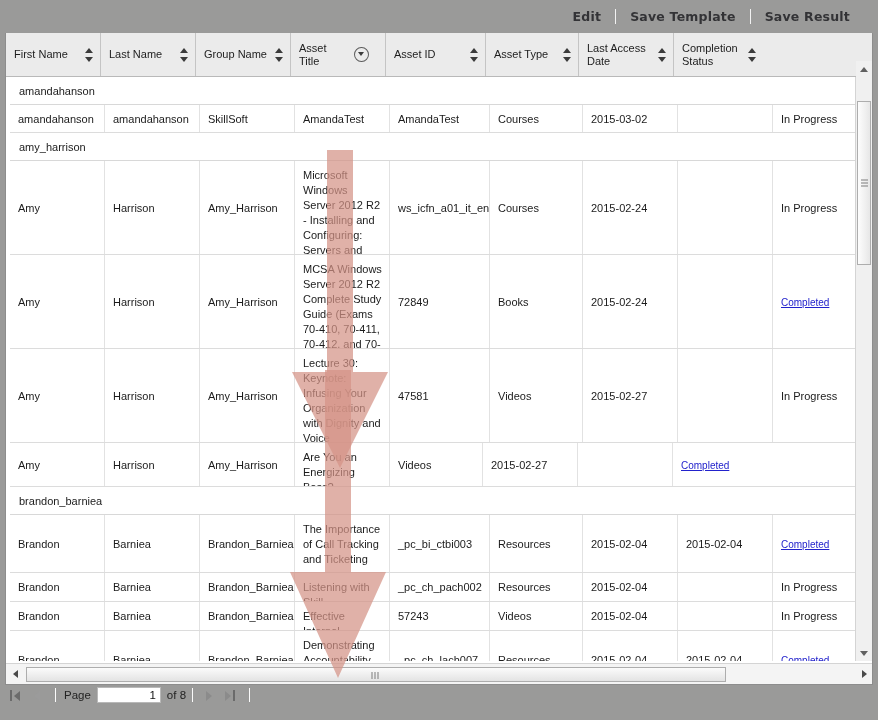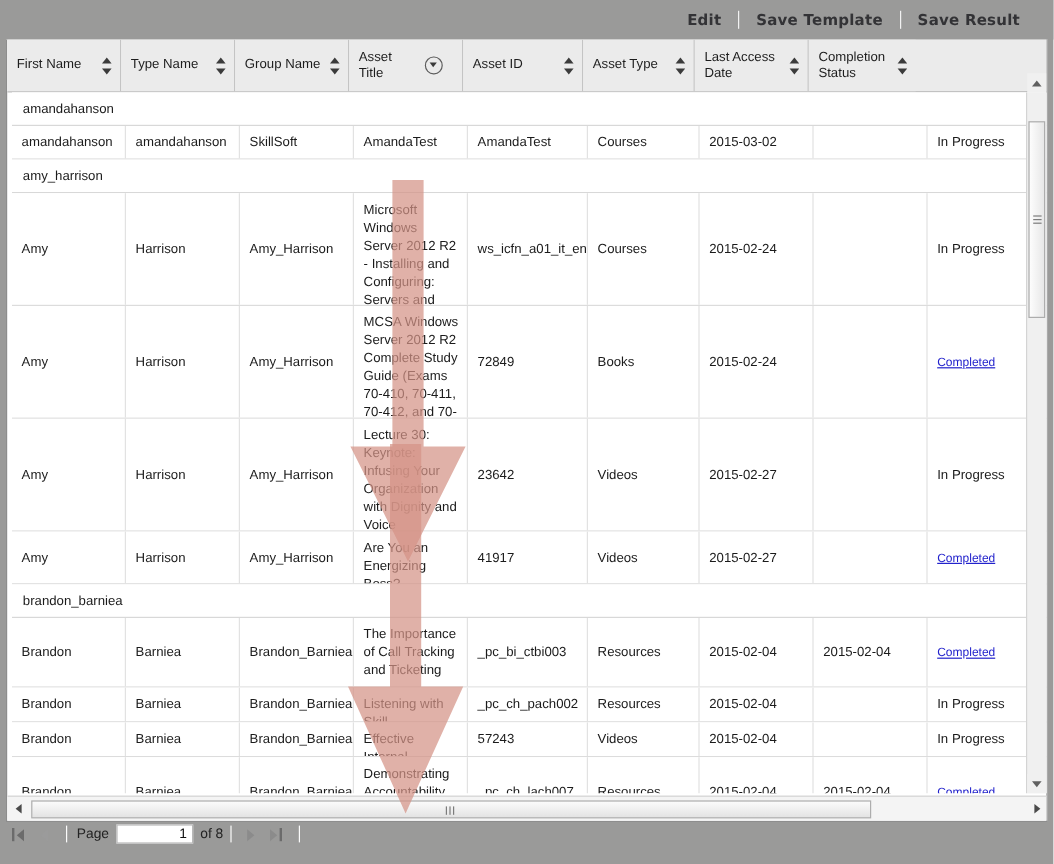--- a/index.html
+++ b/index.html
@@ -369,21 +369,21 @@
 
     <div id="header-row">
         <div class="hcell c0" style="width: 95px;">
           <span class="htext">First Name</span>
           <span class="sorticon">
             <span class="up"></span>
             <span class="dn"></span>
           </span>
         </div>
         <div class="hcell c1" style="width: 95px;">
-          <span class="htext">Type Name</span>
+          <span class="htext">Last Name</span>
           <span class="sorticon">
             <span class="up"></span>
             <span class="dn"></span>
           </span>
         </div>
         <div class="hcell c2" style="width: 95px;">
           <span class="htext">Group Name</span>
           <span class="sorticon">
             <span class="up"></span>
             <span class="dn"></span>
@@ -516,21 +516,21 @@
             <span>Amy</span>
           </div>
           <div class="cell c1" style="width: 95px;">
             <span>Harrison</span>
           </div>
           <div class="cell c2" style="width: 95px;">
             <span>Amy_Harrison</span>
           </div>
           <div class="cell c3 wrap" style="width: 95px; display: block; padding-top: 7px;"><span>Lecture 30: Keynote: Infusing Your Organization with Dignity and Voice</span></div>
           <div class="cell c4" style="width: 100px;">
-            <span>23642</span>
+            <span>47581</span>
           </div>
           <div class="cell c5" style="width: 93px;">
             <span>Videos</span>
           </div>
           <div class="cell c6" style="width: 95px;">
             <span>2015-02-27</span>
           </div>
           <div class="cell c7" style="width: 95px;">
             <span></span>
           </div>
@@ -542,23 +542,20 @@
           <div class="cell c0" style="width: 95px;">
             <span>Amy</span>
           </div>
           <div class="cell c1" style="width: 95px;">
             <span>Harrison</span>
           </div>
           <div class="cell c2" style="width: 95px;">
             <span>Amy_Harrison</span>
           </div>
           <div class="cell c3 wrap" style="width: 95px; display: block; padding-top: 7px;"><span>Are You an Energizing Boss?</span></div>
-          <div class="cell c4" style="width: 100px;">
-            <span>41917</span>
-          </div>
           <div class="cell c5" style="width: 93px;">
             <span>Videos</span>
           </div>
           <div class="cell c6" style="width: 95px;">
             <span>2015-02-27</span>
           </div>
           <div class="cell c7" style="width: 95px;">
             <span></span>
           </div>
           <div class="cell c8" style="width: 89px; border-right: none;">

